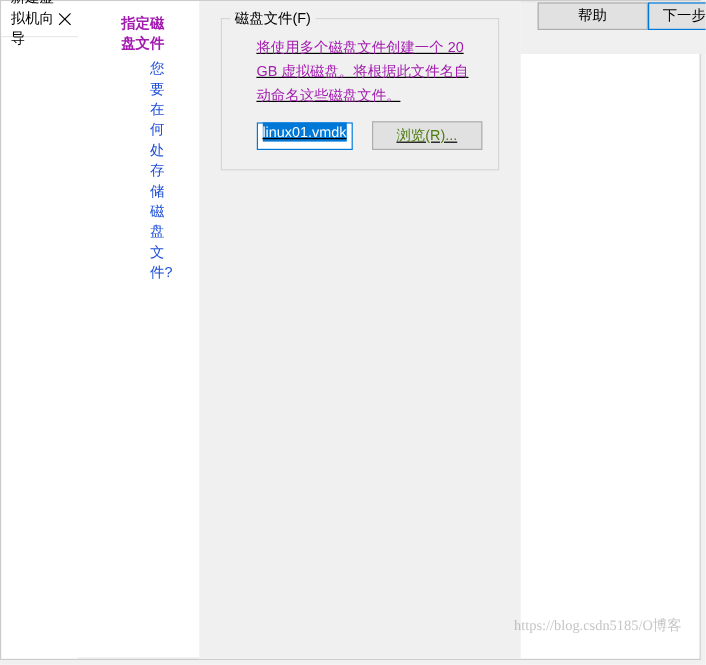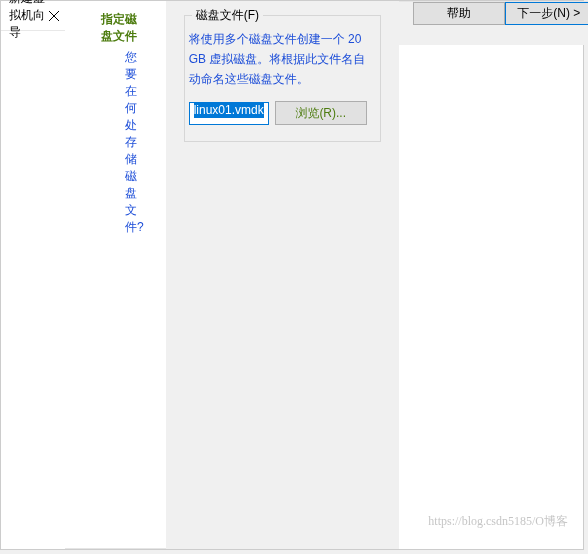--- a/index.html
+++ b/index.html
@@ -47,59 +47,60 @@
     }
     .titlebar-close svg { width: 10px; height: 10px; }
     .header {
       padding: 10px 22px 14px 22px;
       background: #ffffff;
       border-bottom: 1px solid #e5e5e5;
     }
     .header-title {
       font-size: 12px;
       font-weight: bold;
-      color: #4d7c0f;
+      color: #a21caf;
       margin-bottom: 4px;
       padding-left: 14px;
     }
     .header-subtitle {
       font-size: 12px;
       color: #1d4ed8;
       padding-left: 38px;
     }
     .body {
       flex: 1;
       background: #f0f0f0;
       padding: 14px 18px 10px 18px;
     }
     .groupbox {
       border: 1px solid #d6d6d6;
-      padding: 14px 13px 16px 4px;
+      padding: 14px 13px 16px 29px;
       position: relative;
       background: #f0f0f0;
+      text-decoration: underline;
     }
     .groupbox-label {
       position: absolute;
       top: -9px;
       left: 7px;
       background: #f0f0f0;
       padding: 0 4px;
       font-size: 12px;
       color: #000;
     }
     .desc {
       font-size: 12px;
-      color: #1d4ed8;
+      color: #a21caf;
       line-height: 1.65;
       margin-bottom: 12px;
     }
     .file-row {
       display: flex;
       align-items: center;
-      gap: 6px;
+      gap: 16px;
     }
     .file-input {
       flex: 1;
       height: 23px;
       border: 1px solid #0078d7;
       background: #ffffff;
       padding: 0 4px;
       font-size: 12px;
       font-family: "Segoe UI", "Microsoft YaHei", sans-serif;
       outline: none;

